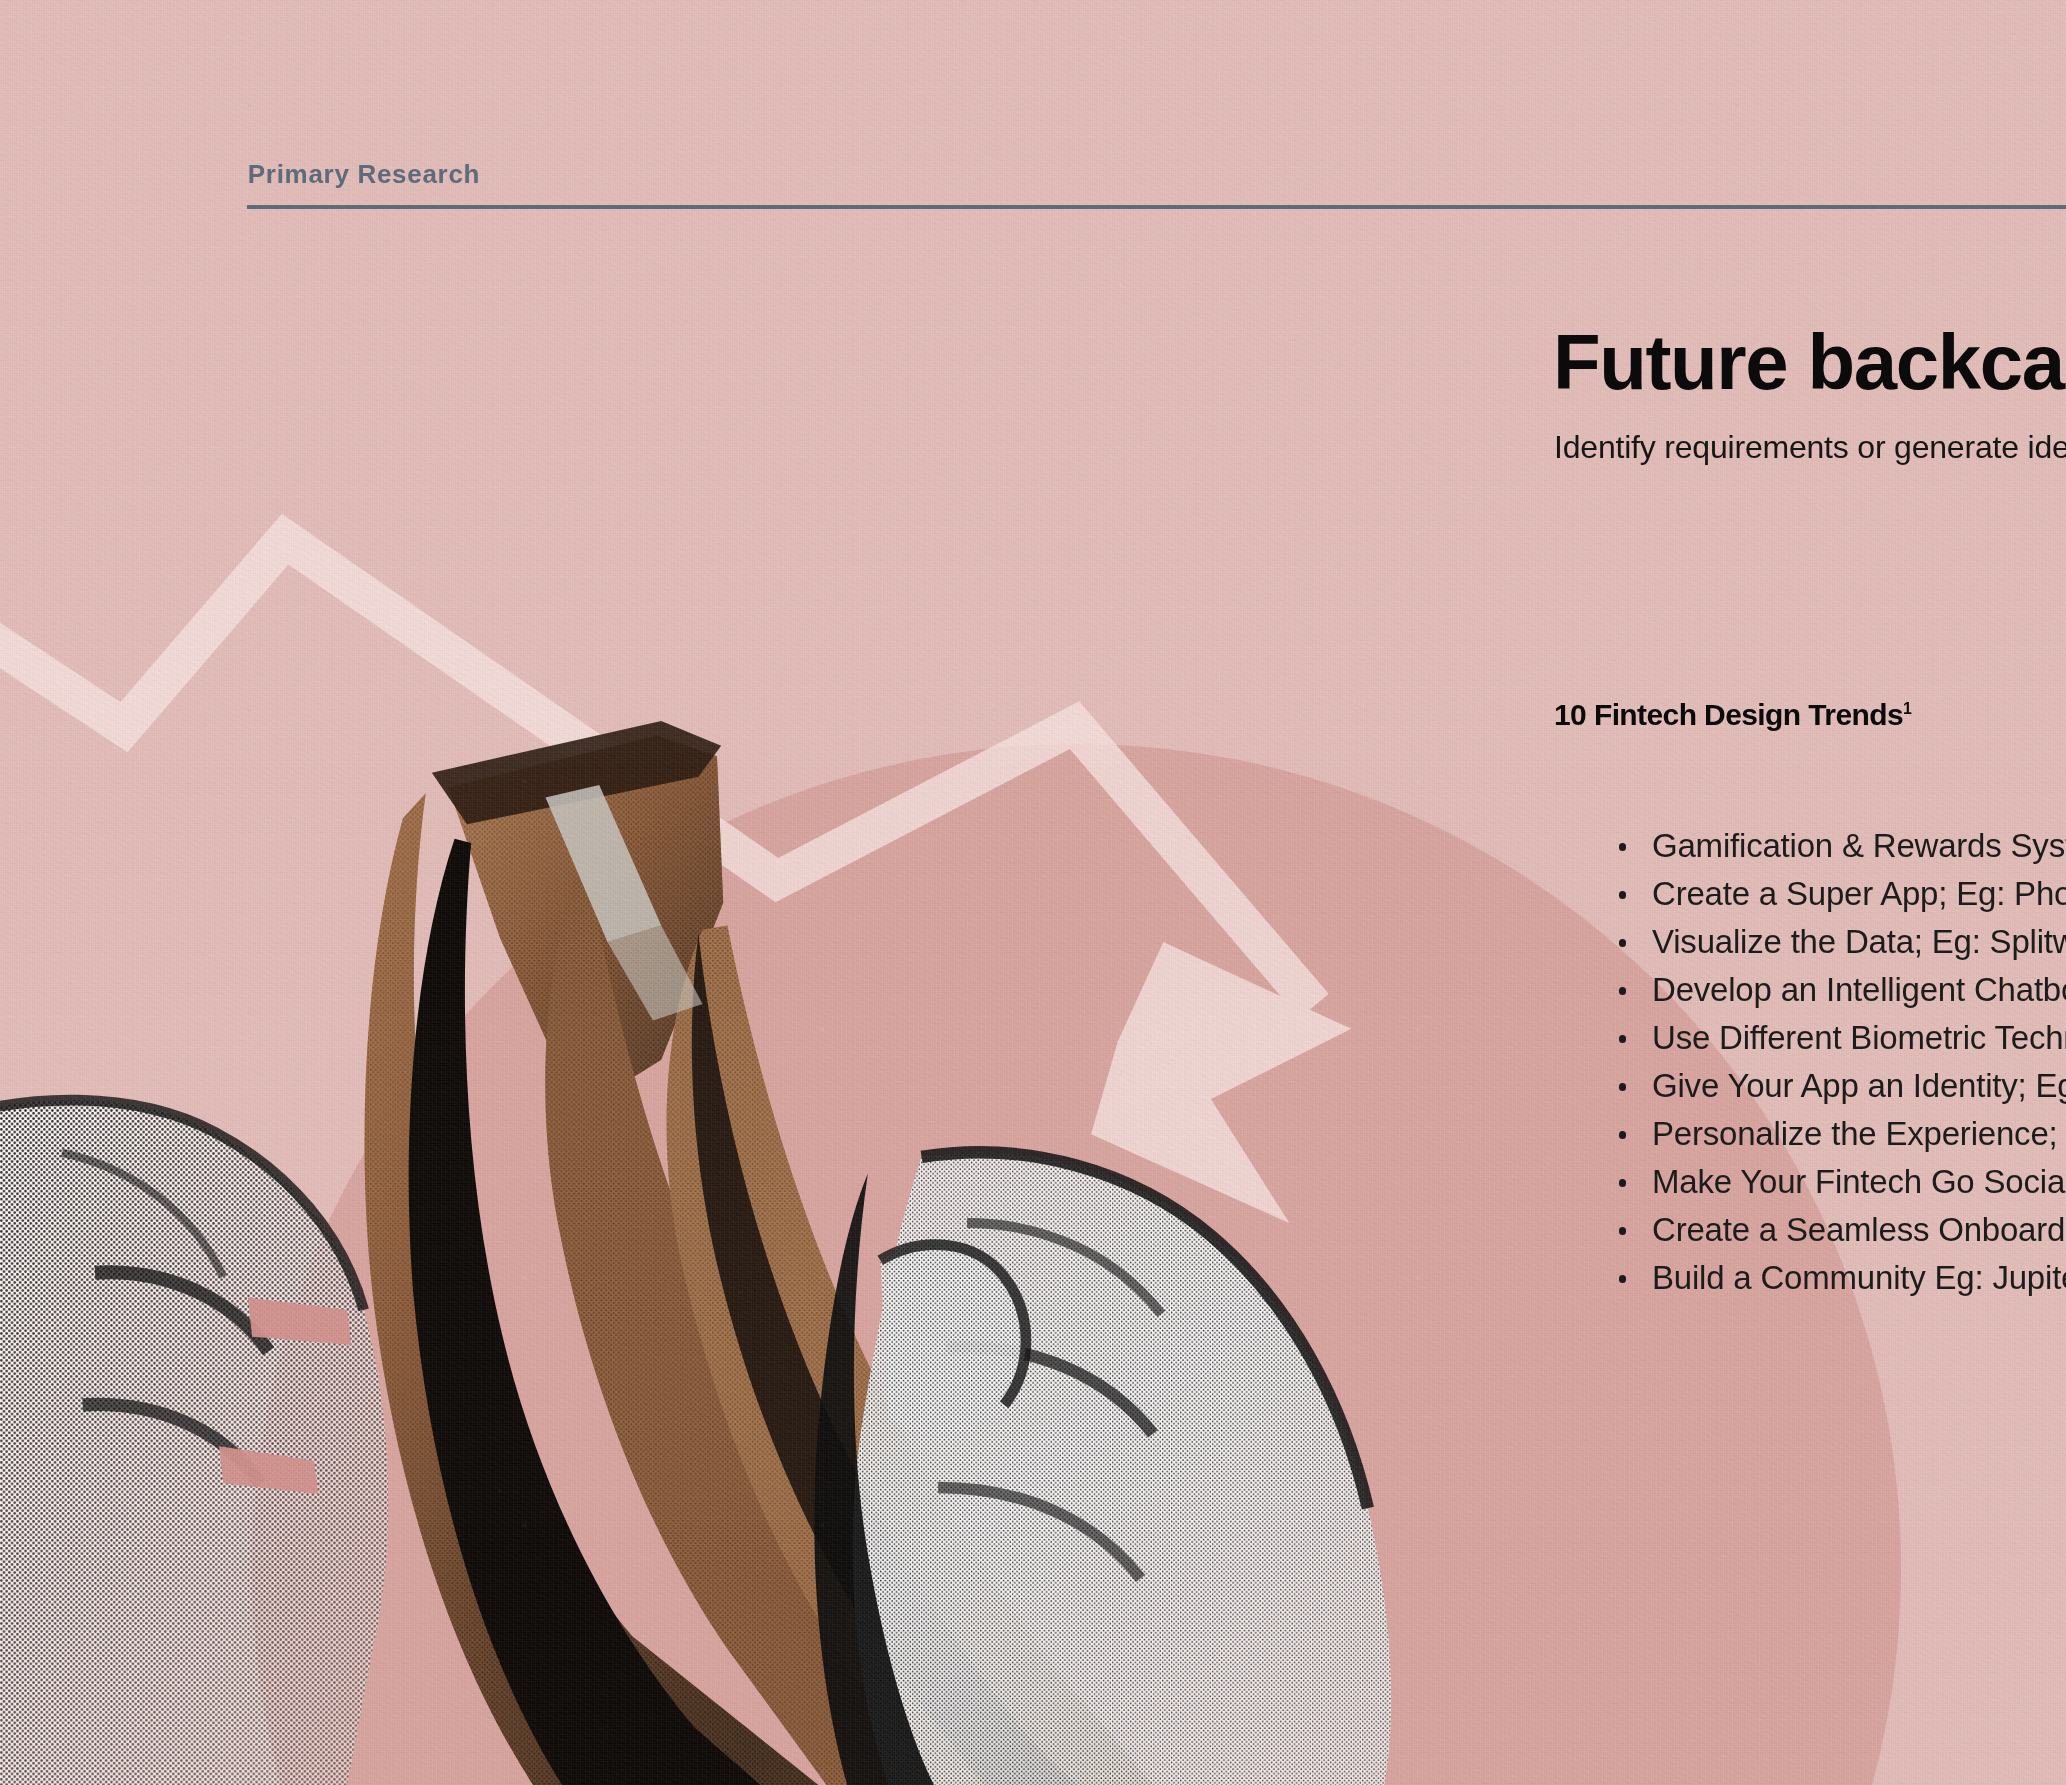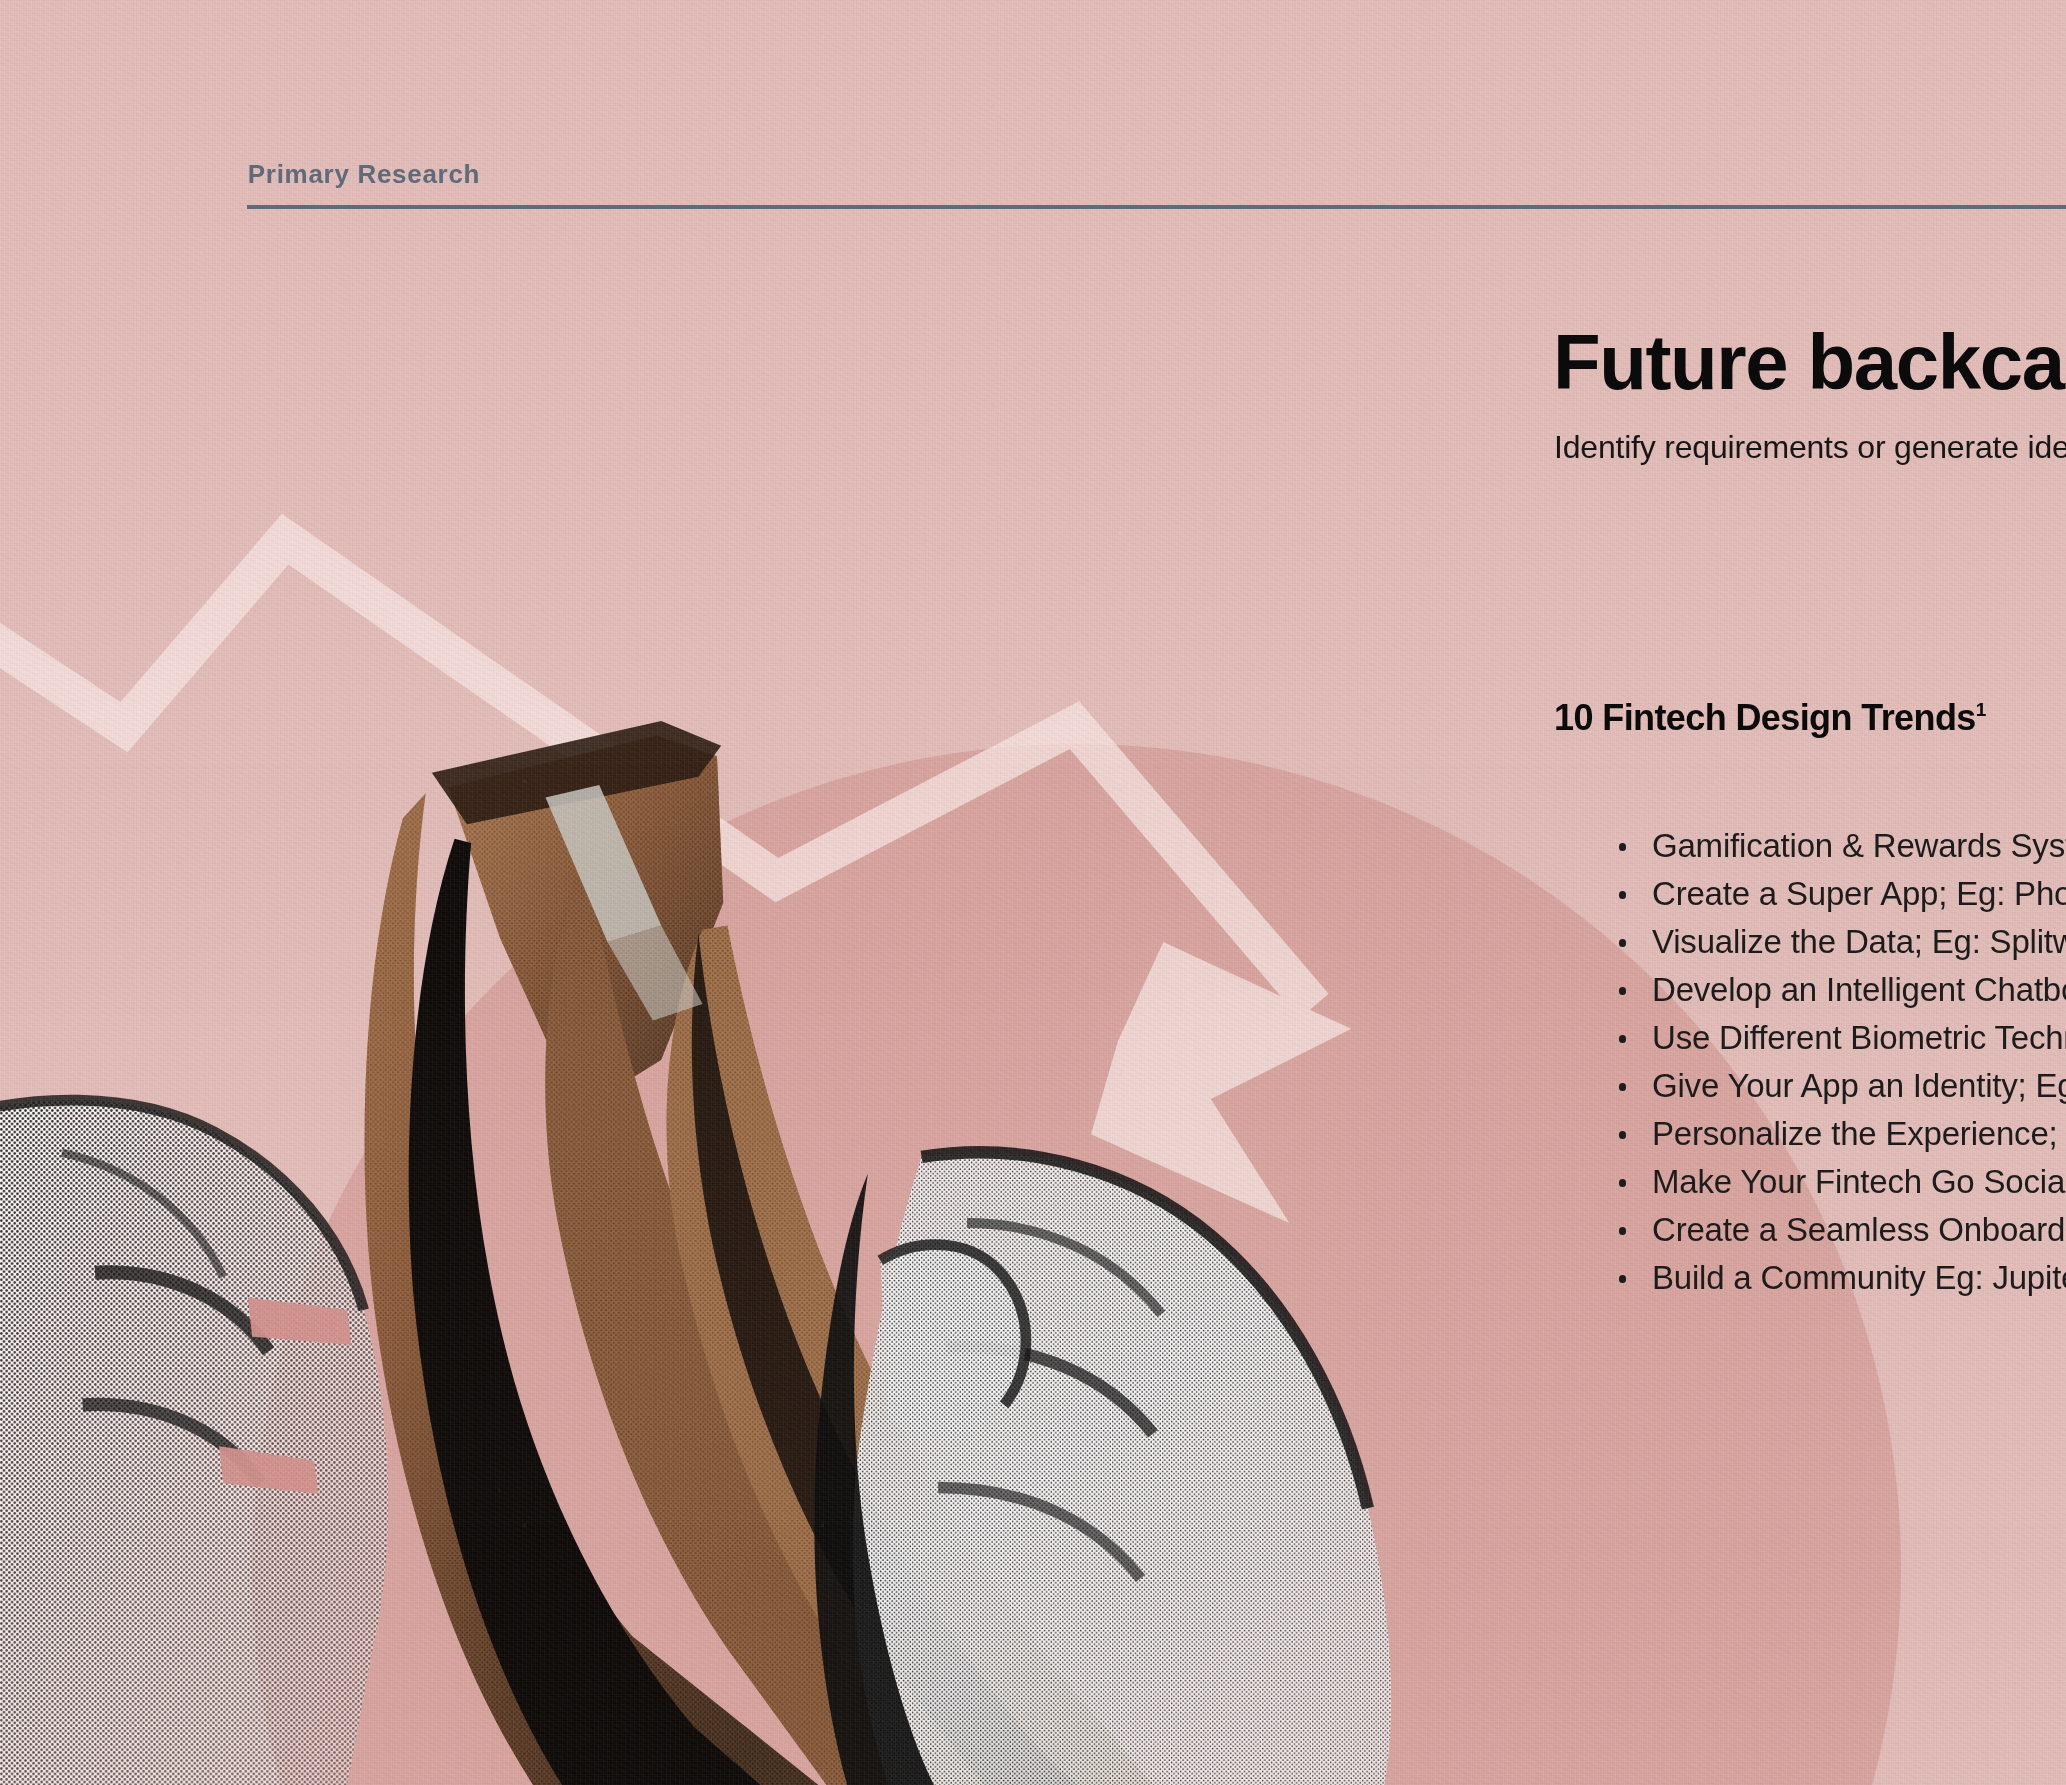--- a/index.html
+++ b/index.html
@@ -109,21 +109,21 @@
     line-height: 1.21;
     letter-spacing: -0.2px;
     margin: 0;
     z-index: 10;
   }
 
   #section-heading {
     position: absolute;
     left: 1554px;
     top: 700px;
-    font-size: 36px;
+    font-size: 30px;
     font-weight: 700;
     color: #0b0b0b;
     letter-spacing: -0.6px;
     line-height: 1;
     margin: 0;
     z-index: 10;
   }
   #section-heading sup {
     font-size: .53em;
     font-weight: 700;

